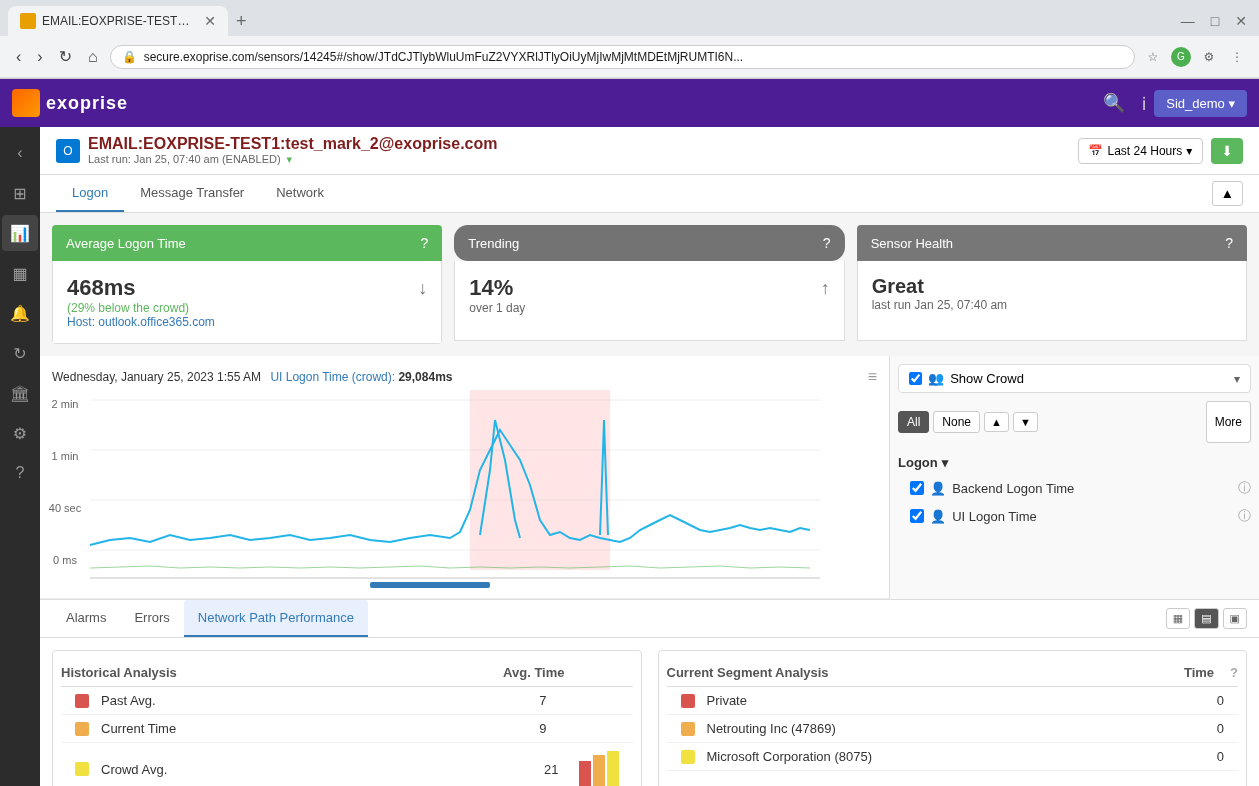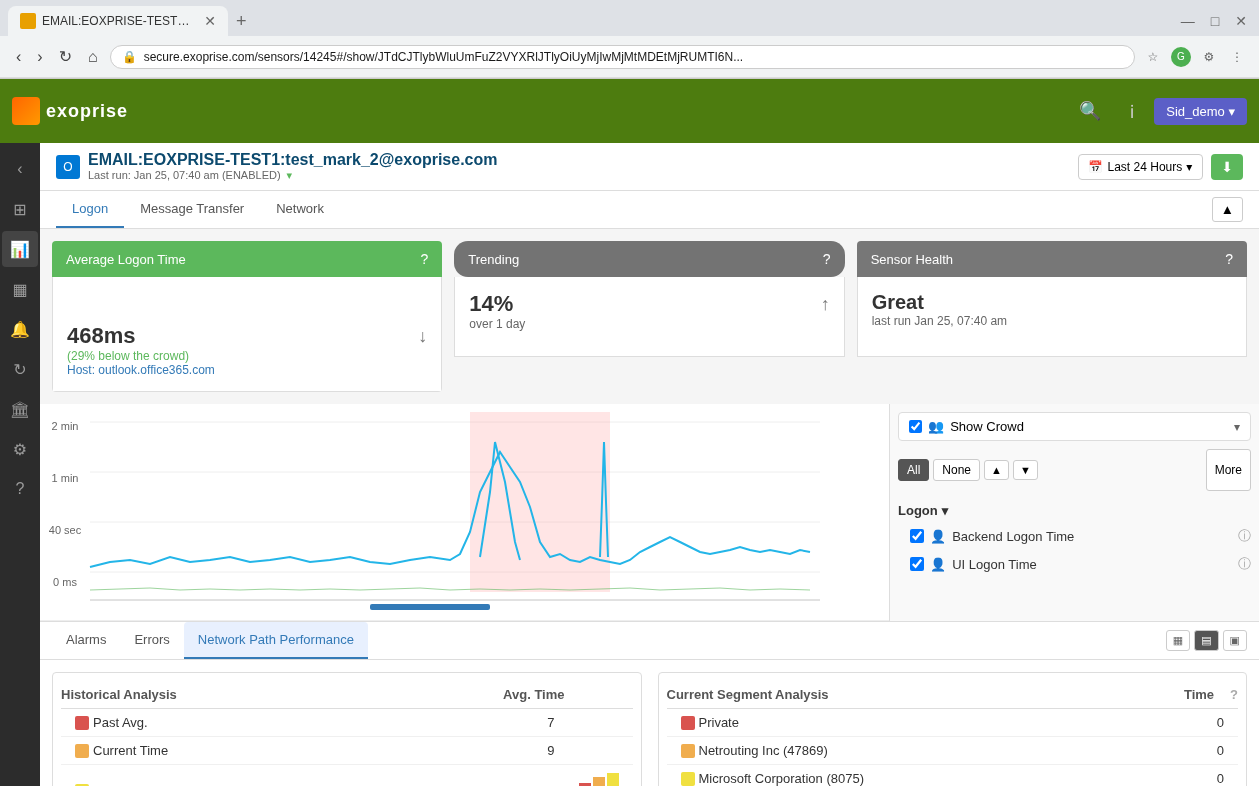--- a/index.html
+++ b/index.html
@@ -17,21 +17,21 @@
 
     .address-bar { display: flex; align-items: center; padding: 6px 12px; gap: 8px; background: #f1f3f4; border-bottom: 1px solid #ddd; height: 42px; }
     .nav-btn { background: none; border: none; color: #444; font-size: 16px; cursor: pointer; padding: 4px; border-radius: 50%; }
     .url-bar { flex: 1; background: white; border: 1px solid #ccc; border-radius: 20px; padding: 4px 12px; font-size: 12px; color: #333; display: flex; align-items: center; gap: 6px; }
     .url-lock { color: #666; font-size: 12px; }
     .url-text { flex: 1; overflow: hidden; text-overflow: ellipsis; white-space: nowrap; color: #1a1a1a; }
     .browser-icons { display: flex; gap: 8px; align-items: center; }
     .browser-icon { width: 20px; height: 20px; border-radius: 50%; cursor: pointer; display: flex; align-items: center; justify-content: center; font-size: 12px; color: #666; }
 
     
-    .app-header { background: #4d7c0f; display: flex; align-items: center; padding: 0 12px; height: 64px; gap: 12px; }
+    .app-header { background: #4c1d95; display: flex; align-items: center; padding: 0 12px; height: 48px; }
     .logo { display: flex; align-items: center; gap: 6px; }
     .logo-icon { width: 28px; height: 28px; background: linear-gradient(135deg, #ff6600, #ff9900); border-radius: 4px; }
     .logo-text { color: white; font-size: 18px; font-weight: bold; letter-spacing: 1px; }
     .header-spacer { flex: 1; }
     .header-btn { background: none; border: none; color: #ccc; font-size: 18px; cursor: pointer; padding: 4px 8px; }
     .user-btn { background: #5b5fc7; color: white; border: none; border-radius: 4px; padding: 6px 12px; cursor: pointer; font-size: 13px; display: flex; align-items: center; gap: 4px; }
 
     
     .main-layout { display: flex; height: calc(786px - 36px - 42px - 46px); }
 
@@ -40,21 +40,21 @@
     .sidebar-item { width: 36px; height: 36px; display: flex; align-items: center; justify-content: center; color: #999; border-radius: 4px; cursor: pointer; font-size: 16px; }
     .sidebar-item:hover, .sidebar-item.active { background: #444; color: white; }
     .sidebar-item.active { color: #6bc5f5; }
 
     
     .content { flex: 1; background: white; overflow-y: auto; }
 
     
     .sensor-header { display: flex; align-items: center; padding: 8px 16px; border-bottom: 1px solid #ddd; background: white; }
     .sensor-icon { width: 24px; height: 24px; background: #0078d4; border-radius: 3px; display: flex; align-items: center; justify-content: center; color: white; font-size: 12px; margin-right: 8px; flex-shrink: 0; }
-    .sensor-title { font-size: 16px; font-weight: bold; color: #0c4a6e; }
+    .sensor-title { font-size: 16px; font-weight: bold; color: #7f1d1d; }
     .sensor-meta { font-size: 11px; color: #666; display: flex; align-items: flex-start; gap: 6px; }
     .enabled-badge { color: #5cb85c; }
     .sensor-header-right { margin-left: auto; display: flex; align-items: center; gap: 8px; }
     .time-range-btn { background: white; border: 1px solid #ccc; border-radius: 4px; padding: 5px 10px; cursor: pointer; font-size: 12px; display: flex; align-items: center; gap: 4px; }
     .download-btn { background: #5cb85c; color: white; border: none; border-radius: 4px; padding: 5px 10px; cursor: pointer; font-size: 14px; }
 
     
     .tab-nav { display: flex; border-bottom: 1px solid #ddd; background: white; padding: 0 16px; align-items: center; }
     .tab-nav-item { padding: 10px 16px; color: #555; cursor: pointer; border-bottom: 2px solid transparent; font-size: 13px; }
     .tab-nav-item.active { border-bottom: 2px solid #337ab7; color: #337ab7; }
@@ -111,21 +111,21 @@
     .bottom-tab { padding: 10px 14px; color: #555; cursor: pointer; border-bottom: 2px solid transparent; font-size: 13px; }
     .bottom-tab.active { border-bottom: 2px solid #337ab7; color: #337ab7; background: #e8f0fe; border-radius: 4px 4px 0 0; }
     .bottom-tab-right { margin-left: auto; display: flex; gap: 4px; }
     .view-btn { background: none; border: 1px solid #ccc; border-radius: 3px; padding: 3px 6px; cursor: pointer; font-size: 11px; color: #666; }
     .view-btn.active { background: #555; color: white; }
 
     
     .bottom-table { display: flex; padding: 12px; gap: 16px; }
     .bottom-table-left, .bottom-table-right { flex: 1; }
     .table-title { font-size: 13px; font-weight: bold; color: #555; padding: 6px 0; border-bottom: 1px solid #ddd; display: flex; gap: 8px; }
-    .table-row { display: flex; align-items: center; padding: 6px 14px; border-bottom: 1px solid #f0f0f0; gap: 4px; }
+    .table-row { display: flex; align-items: center; padding: 6px 14px; border-bottom: 1px solid #f0f0f0; gap: 12px; }
     .table-color-box { width: 14px; height: 14px; border-radius: 2px; flex-shrink: 0; }
     .table-label { flex: 1; font-size: 13px; color: #333; }
     .table-value { font-size: 13px; color: #333; min-width: 30px; text-align: right; }
     .chart-bars { margin-left: auto; display: flex; align-items: flex-end; gap: 2px; height: 50px; }
 
     
     .chart-wrapper { position: relative; display: flex; }
     .y-axis { width: 50px; display: flex; flex-direction: column; justify-content: space-between; padding: 8px 4px 24px 4px; font-size: 11px; color: #666; text-align: center; }
   </style>
 </head>
@@ -222,21 +222,21 @@
     <div class="cards-row">
 
       <div class="card">
         <div class="card-header card-header-green">
           <span>Average Logon Time</span>
           <div style="display:flex;gap:8px;align-items:center;">
             <span class="card-info">?</span>
           </div>
         </div>
         <div class="card-body">
-          <div style="display:flex;align-items:center;justify-content:space-between;margin-top:32px;">
+          <div style="display:flex;align-items:center;justify-content:space-between;">
             <span class="card-value">468ms</span>
             <span style="color:#777;font-size:18px;">↓</span>
           </div>
           <div class="card-sub">(29% below the crowd)</div>
           <div class="card-link">Host: outlook.office365.com</div>
         </div>
       </div>
 
       <div class="card">
         <div class="card-header card-header-orange">
@@ -260,20 +260,28 @@
         <div class="card-body">
           <div class="card-status">Great</div>
           <div class="card-run">last run Jan 25, 07:40 am</div>
         </div>
       </div>
     </div>
 
     <div class="chart-panel-row">
 
       <div class="chart-container" style="flex:1;">
+        <div class="chart-header">
+          <span>
+            <span>Wednesday, January 25, 2023 1:55 AM</span>
+            <span style="color:#337ab7;margin-left:6px;">UI Logon Time (crowd):</span>
+            <span class="chart-header-highlight">29,084ms</span>
+          </span>
+          <button class="chart-menu">≡</button>
+        </div>
         <div class="chart-wrapper">
           <div class="y-axis">
             <span>2 min</span>
             <span>1 min</span>
             <span>40 sec</span>
             <span>0 ms</span>
           </div>
           <svg width="730" height="200" style="background:white;overflow:visible;">
 
             <line x1="0" y1="10" x2="730" y2="10" stroke="#eee" stroke-width="1"></line>

